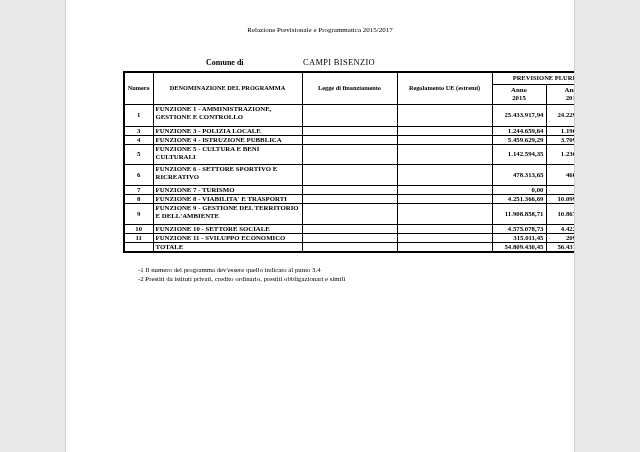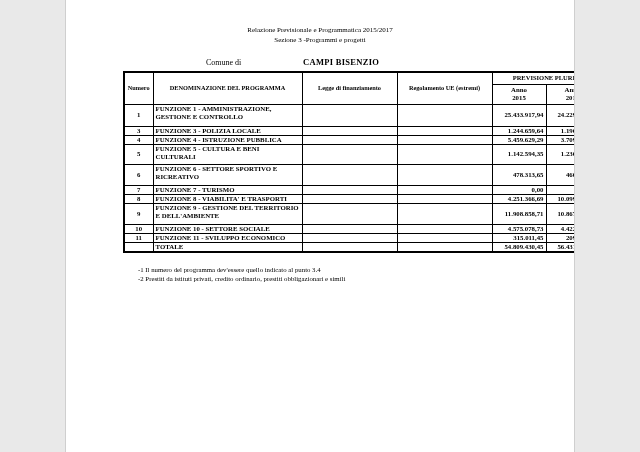--- a/index.html
+++ b/index.html
@@ -3,22 +3,22 @@
 <meta charset="utf-8">
 <style>
   html,body{margin:0;padding:0;background:#e9e9e9;}
   .page{
     position:relative;width:508px;height:452px;background:#ffffff;
     font-family:"Liberation Serif","DejaVu Serif",serif;color:#000;
     outline:1px solid #cfcfcf;overflow:hidden;margin:0 auto;
   }
   .page-header{position:absolute;top:25px;left:0;width:100%;text-align:center;
     font-size:7px;line-height:10px;}
-  .comune-label{position:absolute;top:58px;left:140px;font-weight:normal;font-size:8px;}
-  .comune-name{position:absolute;top:57px;left:237px;font-weight:bold;font-size:8.5px;letter-spacing:.3px;}
+  .comune-label{position:absolute;top:58px;left:140px;font-weight:bold;font-size:8px;}
+  .comune-name{position:absolute;top:57px;left:237px;font-weight:normal;font-size:8.5px;letter-spacing:.3px;}
   .doc-table{position:absolute;left:57px;top:70px;width:530px;}
   .table-title{
     box-sizing:border-box;border:2px solid #000;height:16px;
     text-align:center;font-weight:bold;font-size:10.5px;line-height:13px;
   }
   table{border-collapse:collapse;table-layout:fixed;width:530px;margin-top:1px;}
   th,td{box-sizing:border-box;border:1px solid #000;overflow:hidden;
     font-size:6.8px;line-height:8px;padding:0 1px;}
   table{border:2px solid #000;}
   th{font-weight:bold;text-align:center;vertical-align:middle;padding:0;}
@@ -36,21 +36,20 @@
   td.c-tot{font-weight:bold;text-align:left;vertical-align:middle;padding-left:2px;}
   .footnotes{position:absolute;left:72px;top:266px;font-size:6.8px;line-height:8.5px;}
 </style>
 </head>
 <body>
 
 <div class="page">
 
   <div class="page-header">
     <div>Relazione Previsionale e Programmatica 2015/2017</div>
-    <div>Sezione 3 -Programmi e progetti</div>
   </div>
 
   <div class="comune-label">Comune di</div>
   <div class="comune-name">CAMPI BISENZIO</div>
 
   <div class="doc-table">
 
     <table>
       <colgroup>
         <col style="width:29px">

